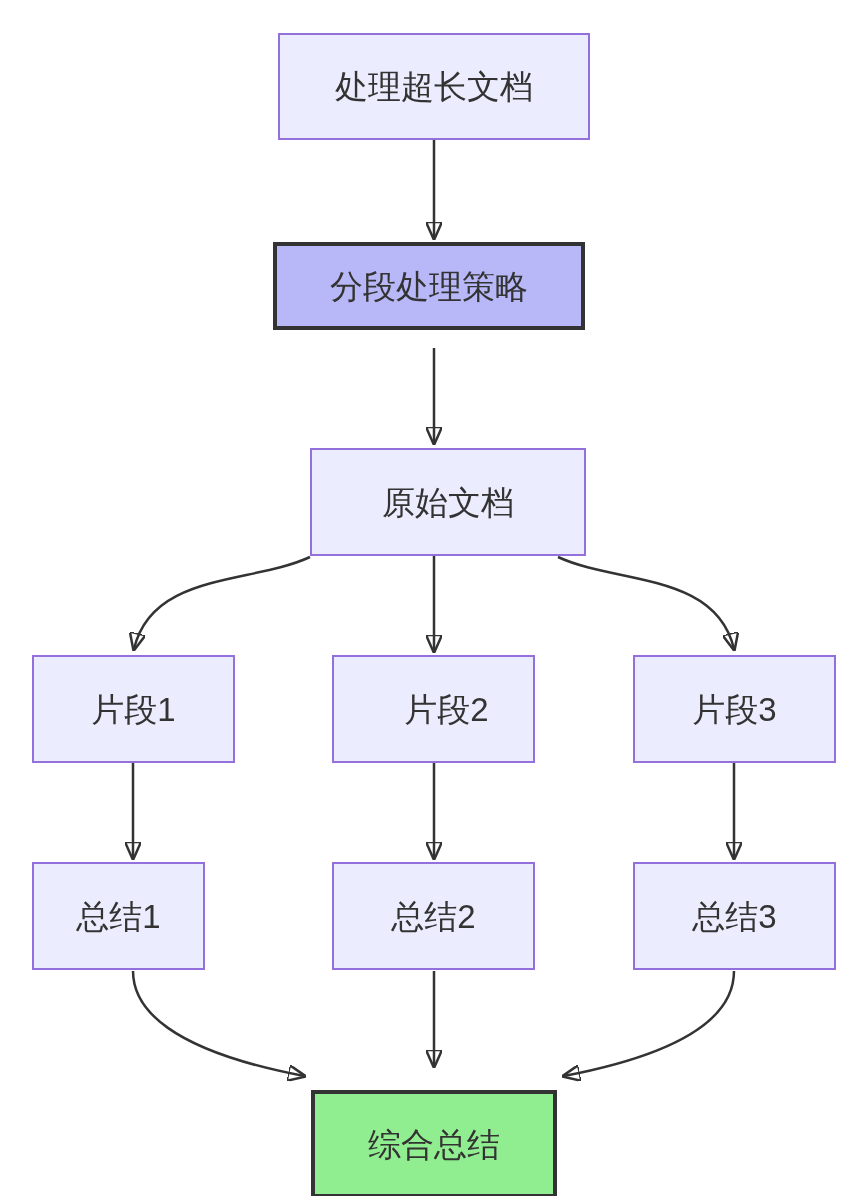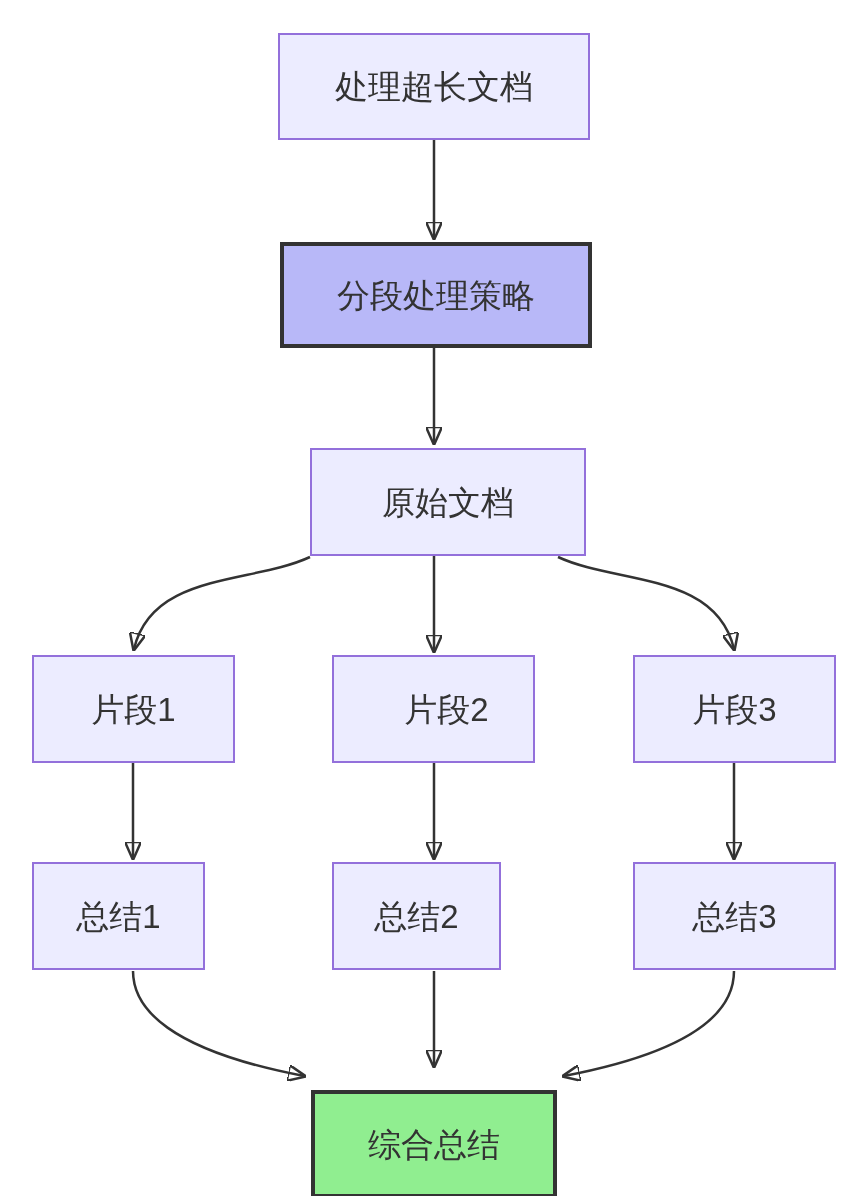--- a/index.html
+++ b/index.html
@@ -30,27 +30,27 @@
     background: #ECECFF;
     border: 2px solid #9370DB;
     white-space: nowrap;
     user-select: none;
   }
   .node--strategy { background: #B8B8F8; border: 4px solid #333333; }
   .node--result   { background: #90EE90; border: 4px solid #333333; margin-top: 20px; }
 
   
   .n-process  { left: 278px; top: 33px;   width: 312px; height: 107px; }
-  .n-strategy { left: 280px; top: 242px;  width: 312px; height: 106px; }
+  .n-strategy { left: 273px; top: 242px;  width: 312px; height: 88px; }
   .n-original { left: 310px; top: 448px;  width: 276px; height: 108px; }
   .n-frag1    { left: 32px;  top: 655px;  width: 203px; height: 108px; }
   .n-frag2    { left: 332px; top: 655px;  width: 203px; height: 108px; padding-left: 26px; }
   .n-frag3    { left: 633px; top: 655px;  width: 203px; height: 108px; }
   .n-sum1     { left: 32px;  top: 862px;  width: 173px; height: 108px; }
-  .n-sum2     { left: 332px; top: 862px;  width: 169px; height: 108px; }
+  .n-sum2     { left: 332px; top: 862px;  width: 203px; height: 108px; }
   .n-sum3     { left: 633px; top: 862px;  width: 203px; height: 108px; }
   .n-combined { left: 311px; top: 1070px; width: 246px; height: 108px; }
 </style>
 </head>
 <body>
 
 <div class="canvas">
 
   <svg class="edges" viewBox="0 0 852 1196" xmlns="http://www.w3.org/2000/svg">
     <defs>

